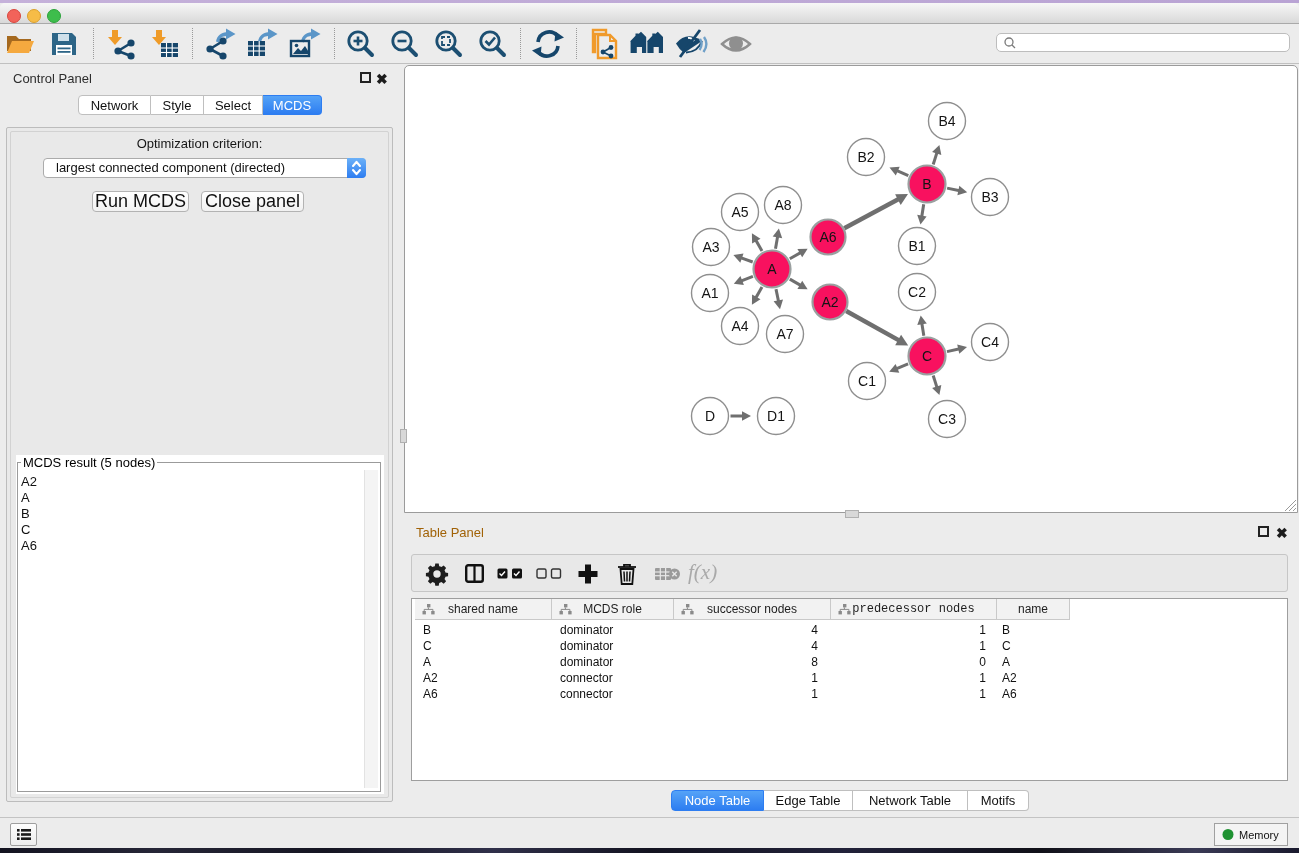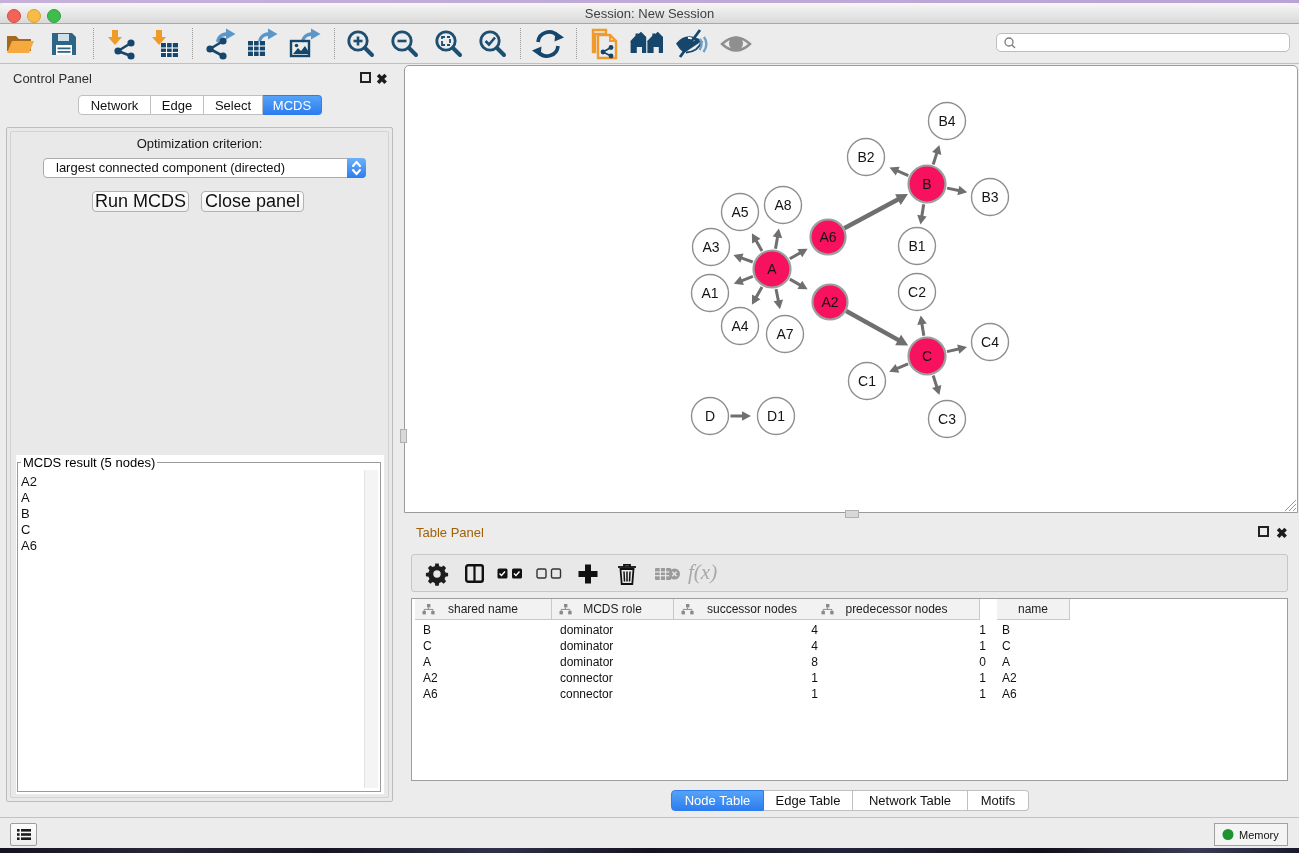--- a/index.html
+++ b/index.html
@@ -63,21 +63,20 @@
 .listbtn{position:absolute;left:10px;top:5px;width:27px;height:23px;background:linear-gradient(#fdfdfd,#ededed);
   border:1px solid #9e9e9e;box-sizing:border-box;border-radius:2px;}
 </style>
 </head>
 <body>
 <div class="abs purple"></div>
 <div class="abs titlebar">
   <div class="tl" style="left:7px;background:#f2635a;border:0.5px solid #d8473e;"></div>
   <div class="tl" style="left:27px;background:#f6bc47;border:0.5px solid #dba02c;"></div>
   <div class="tl" style="left:47px;background:#3ebd4c;border:0.5px solid #2ba23a;"></div>
-  <div class="title-text">Session: New Session</div>
 </div>
 <div class="abs toolbar" id="toolbar">
   <div class="sep" style="left:93px;"></div>
     <div class="sep" style="left:192px;"></div>
   <div class="sep" style="left:334px;"></div>
     <div class="sep" style="left:520px;"></div>
   <div class="sep" style="left:576px;"></div>
   <svg class="ticon" style="left:3px;" width="34" height="34" viewBox="0 0 34 34">
     <path d="M4 9 h9 l3 3 h12 v12 H4 z" fill="#a5691f"></path>
     <path d="M4 26 L9 14 H31 L26 26 Z" fill="#f5a93f"></path>
@@ -206,21 +205,21 @@
     <line x1="11" y1="11" x2="14" y2="14" stroke="#7a7a7a" stroke-width="1.3"></line>
       </svg>
     </div>
 </div>
 
 <div class="abs cp-title">Control Panel</div>
 <div class="wicon" style="left:360px;top:72px;width:11px;height:11px;border:2px solid #222;box-sizing:border-box;"></div>
 <div class="wicon" style="left:376px;top:71px;font-weight:bold;font-size:14px;">✖</div>
 <div class="tabs" style="left:78px;top:95px;">
   <div class="tab first" style="width:73px;">Network</div>
-  <div class="tab" style="width:53px;">Edge</div>
+  <div class="tab" style="width:53px;">Style</div>
   <div class="tab" style="width:59px;">Select</div>
   <div class="tab last sel" style="width:59px;">MCDS</div>
 </div>
 <div class="abs cp-box"></div>
 <div class="abs cp-box2"></div>
 <div class="abs opt-label">Optimization criterion:</div>
 <div class="abs dropdown">largest connected component (directed)
   <div class="stepper"><svg width="19" height="20" viewBox="0 0 19 20">
     <path d="M6 8 L9.5 3.8 L13 8" fill="none" stroke="#fff" stroke-width="2.1" stroke-linecap="round" stroke-linejoin="round"></path>
     <path d="M6 12 L9.5 16.2 L13 12" fill="none" stroke="#fff" stroke-width="2.1" stroke-linecap="round" stroke-linejoin="round"></path>
@@ -405,21 +404,21 @@
         </g>
       </svg>MCDS role</div>
   <div class="th" style="left:262px;width:157px;"><svg width="13" height="11" viewBox="0 0 13 11" style="position:absolute;left:7px;top:5px;">
         <g fill="#8a8a8a">
           <rect x="5" y="0" width="3.4" height="3.4"></rect>
           <rect x="0.5" y="7" width="3.4" height="3.4"></rect>
           <rect x="9.2" y="7" width="3.4" height="3.4"></rect>
           <path d="M6.4 3.4 v2 M2.2 7 v-1.6 h8.7 V7" stroke="#8a8a8a" fill="none" stroke-width="1"></path>
         </g>
       </svg>successor nodes</div>
-  <div class="th" style="left:402px;width:166px;"><svg width="13" height="11" viewBox="0 0 13 11" style="position:absolute;left:7px;top:5px;">
+  <div class="th" style="left:419px;width:166px;font-family:Liberation Mono, monospace;"><svg width="13" height="11" viewBox="0 0 13 11" style="position:absolute;left:7px;top:5px;">
         <g fill="#8a8a8a">
           <rect x="5" y="0" width="3.4" height="3.4"></rect>
           <rect x="0.5" y="7" width="3.4" height="3.4"></rect>
           <rect x="9.2" y="7" width="3.4" height="3.4"></rect>
           <path d="M6.4 3.4 v2 M2.2 7 v-1.6 h8.7 V7" stroke="#8a8a8a" fill="none" stroke-width="1"></path>
         </g>
       </svg>predecessor nodes</div>
   <div class="th" style="left:585px;width:73px;">name</div>
   <div class="td" style="left:11px;top:23px;line-height:16px;">B<br>C<br>A<br>A2<br>A6</div>
   <div class="td" style="left:148px;top:23px;line-height:16px;">dominator<br>dominator<br>dominator<br>connector<br>connector</div>

